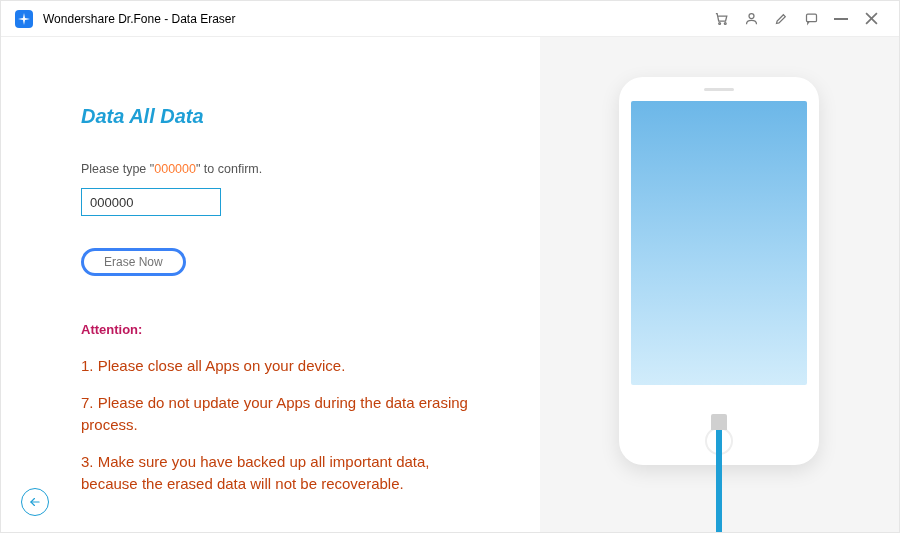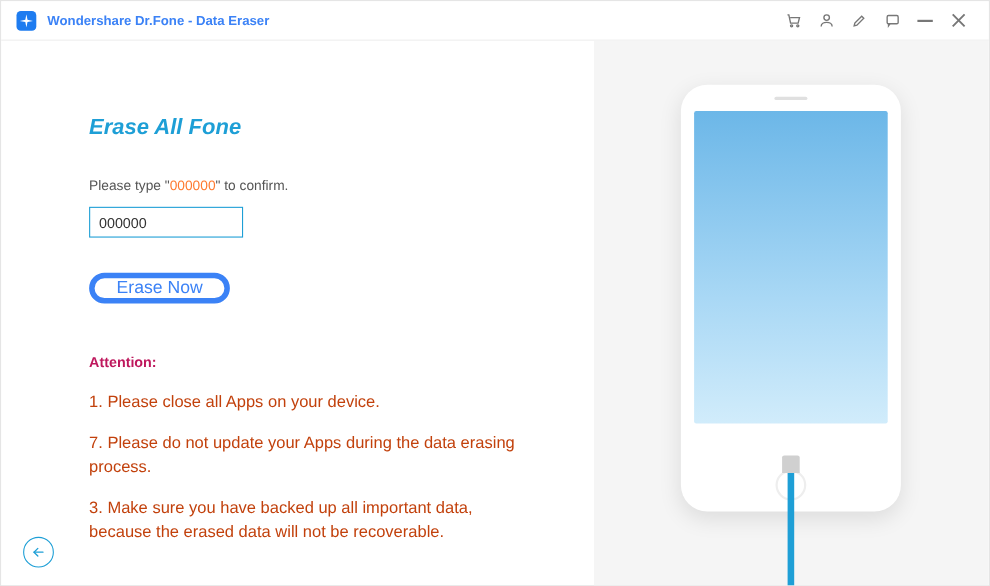--- a/index.html
+++ b/index.html
@@ -20,21 +20,21 @@
       border-bottom: 1px solid #eee;
     }
     .app-icon {
       width: 18px; height: 18px;
       background: #1e7cf0;
       border-radius: 4px;
       display: flex; align-items: center; justify-content: center;
       margin-right: 10px;
     }
     .app-icon svg { width: 12px; height: 12px; }
-    .titlebar-title { font-size: 12px; color: #3b82f6; flex: 1; font-weight: bold; }
+    .titlebar-title { font-size: 12px; color: #000000; flex: 1; }
     .titlebar-actions { display: flex; gap: 14px; align-items: center; margin-right: 6px; }
     .titlebar-actions .tb-icon { width: 16px; height: 16px; display:flex; align-items:center; justify-content:center; color: #777; cursor: pointer; }
     .ctrl-min { width: 14px; height: 2px; background: #777; }
     .body { display: flex; height: 497px; }
     .left { width: 540px; padding: 68px 45px 20px 80px; position: relative; }
     .right {
       width: 360px;
       background: #f5f5f5;
       position: relative;
       display: flex;
@@ -53,25 +53,25 @@
       font-size: 13px;
       color: #333;
       outline: none;
       background: #fff;
       display: block;
       margin-bottom: 32px;
     }
     .erase-btn {
       min-width: 96px;
       height: 28px;
-      border: 5px solid #3b82f6;
-      background: #fff;
-      color: #3b82f6;
+      border: 3px solid #3b82f6;
+      background: #fff;
+      color: #737373;
       border-radius: 14px;
-      font-size: 16px;
+      font-size: 12px;
       cursor: pointer;
       padding: 0 20px;
       margin-bottom: 46px;
     }
     .attention-heading { font-size: 13px; font-weight: 700; color: #be185d; margin-bottom: 18px; }
     .attention-list { font-size: 15px; color: #c2410c; line-height: 1.5; max-width: 400px; }
     .attention-list div { margin-bottom: 14px; }
     .back-btn {
       position: absolute;
       left: 20px;
@@ -162,21 +162,21 @@
     <div class="tb-icon">
       <svg width="13" height="13" viewBox="0 0 12 12" stroke="currentColor" stroke-width="1.6">
           <path d="M1 1 L11 11 M11 1 L1 11"></path>
         </svg>
     </div>
   </div>
 </div>
 
 <div class="body">
   <div class="left">
-    <div class="heading">Erase All Fone</div>
+    <div class="heading">Data All Data</div>
     <div class="confirm-line">
       <span>Please type "</span><span class="confirm-code">000000</span><span>" to confirm.</span>
     </div>
     <input class="confirm-input" type="text" value="000000" style="">
     <button class="erase-btn">Erase Now</button>
     <div class="attention-heading">Attention:</div>
     <div class="attention-list">
       <div>1. Please close all Apps on your device.</div>
       <div>7. Please do not update your Apps during the data erasing process.</div>
       <div>3. Make sure you have backed up all important data, because the erased data will not be recoverable.</div>

